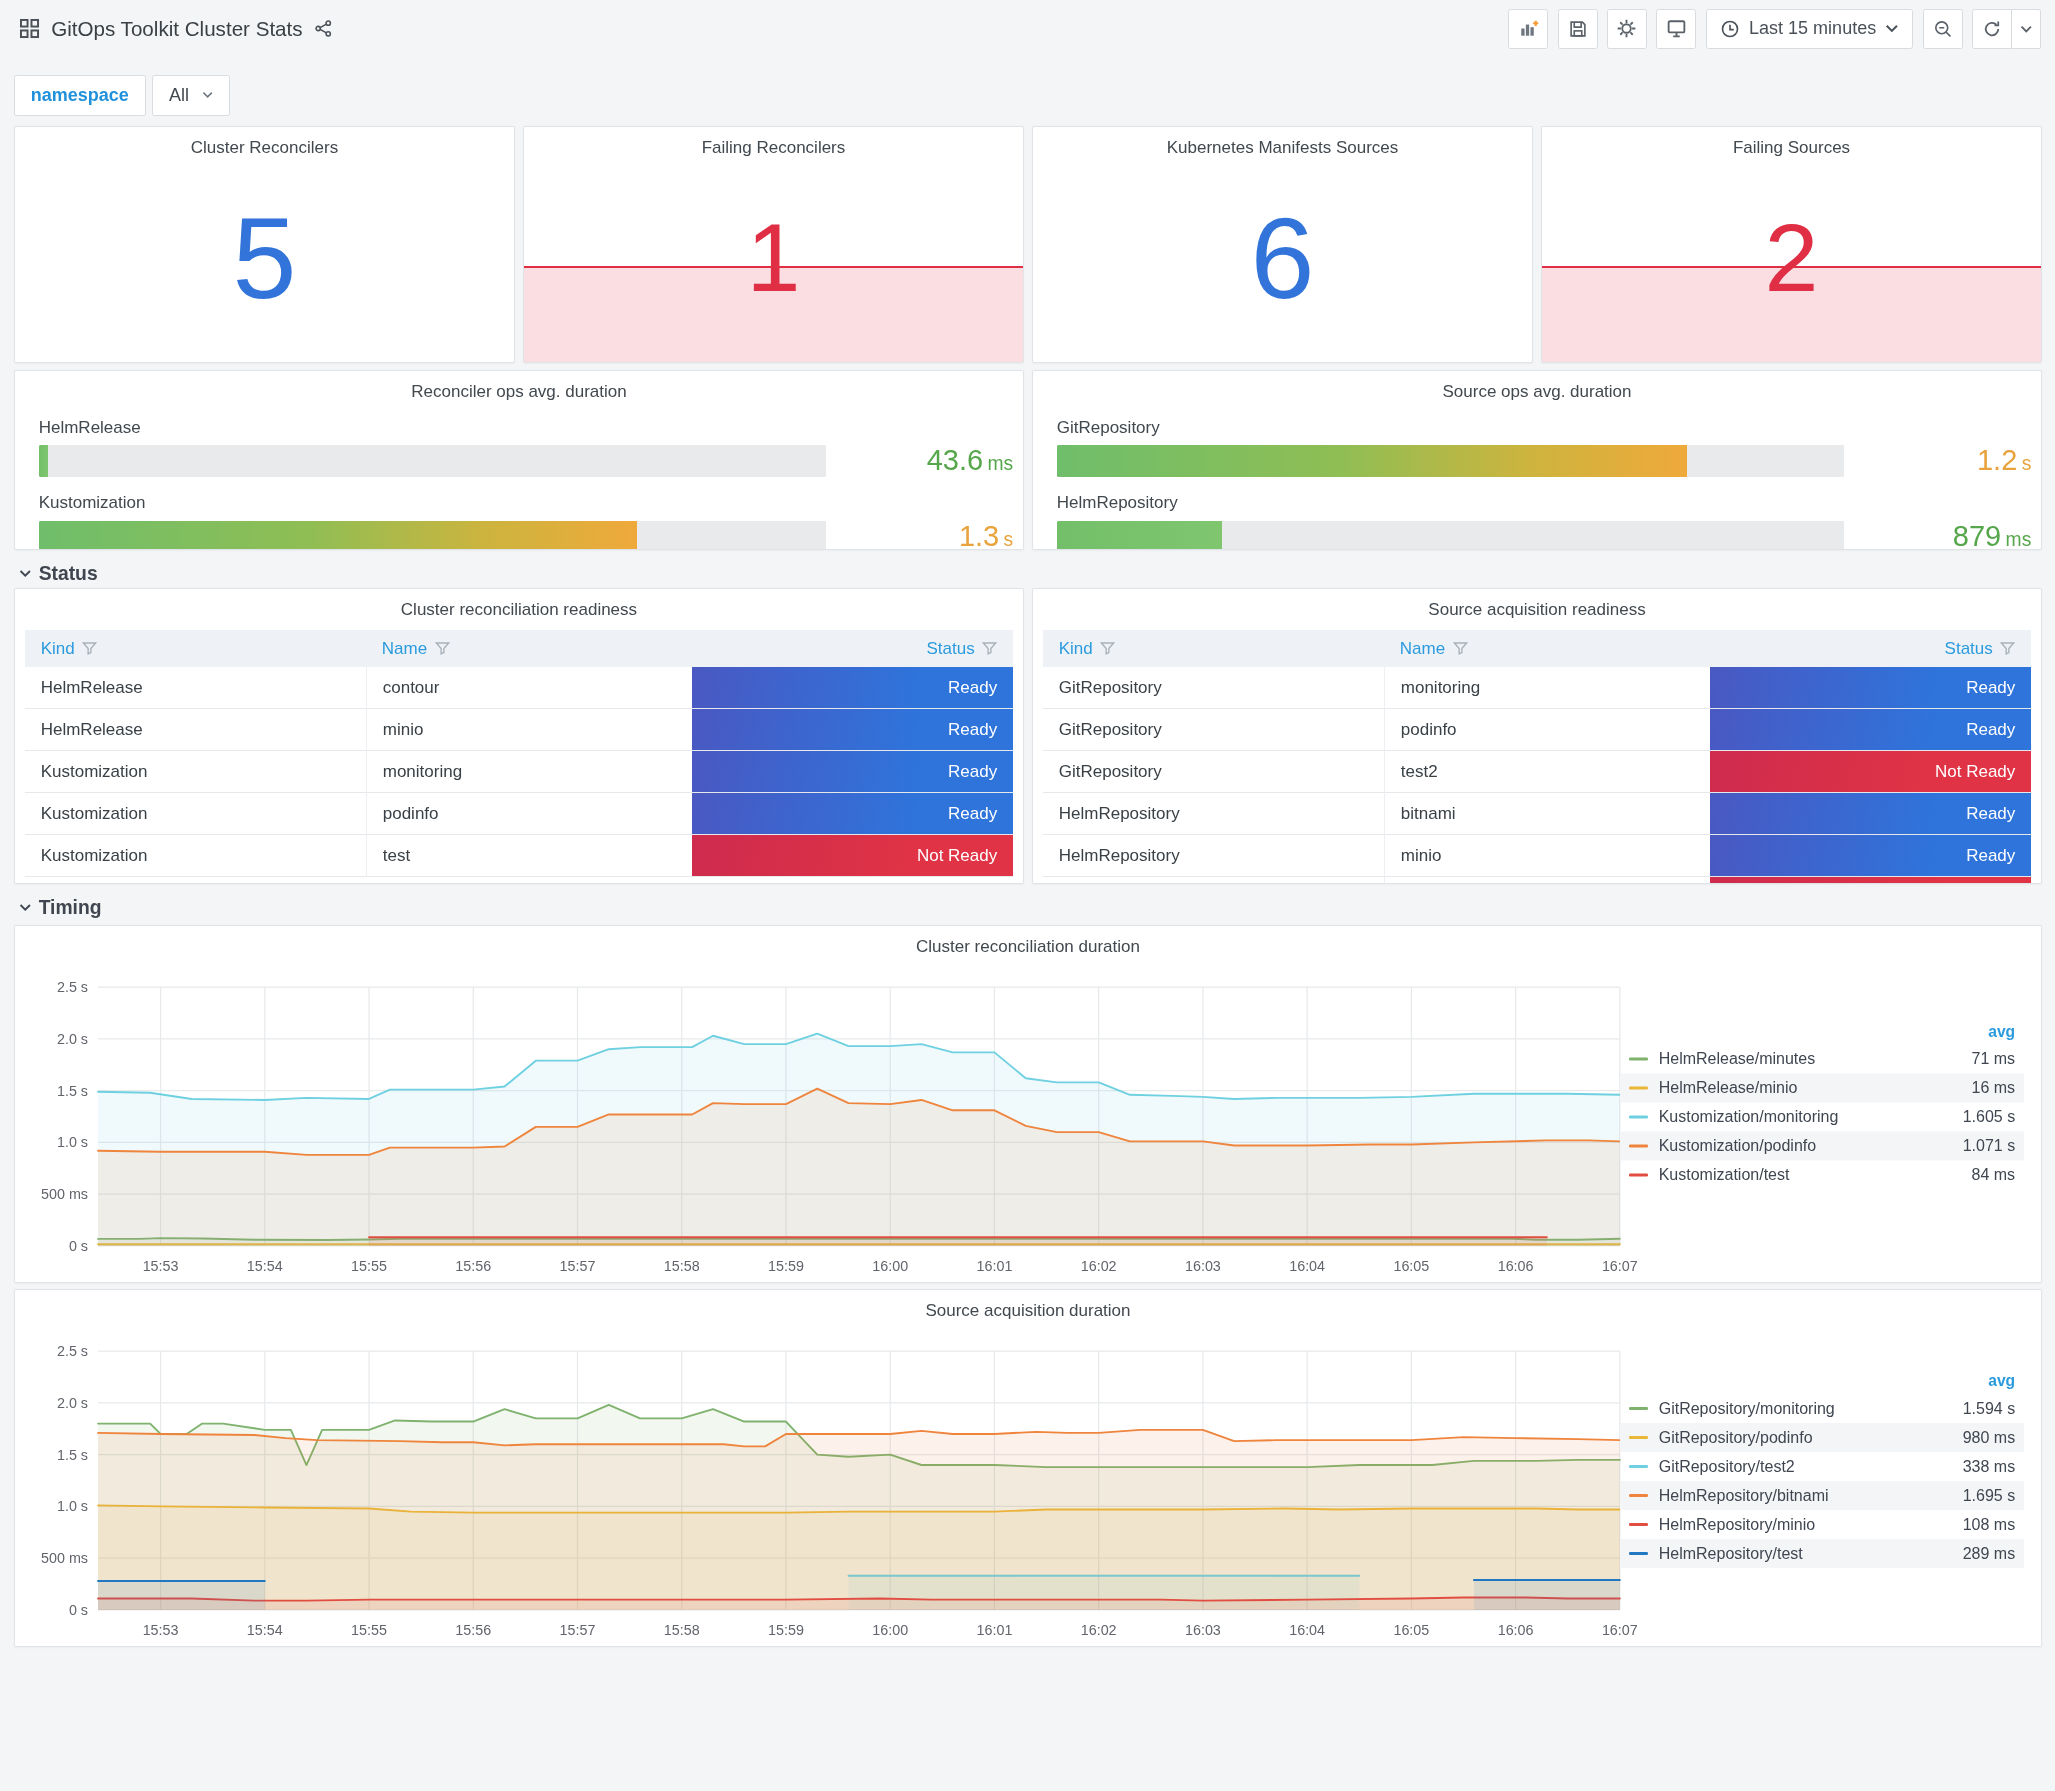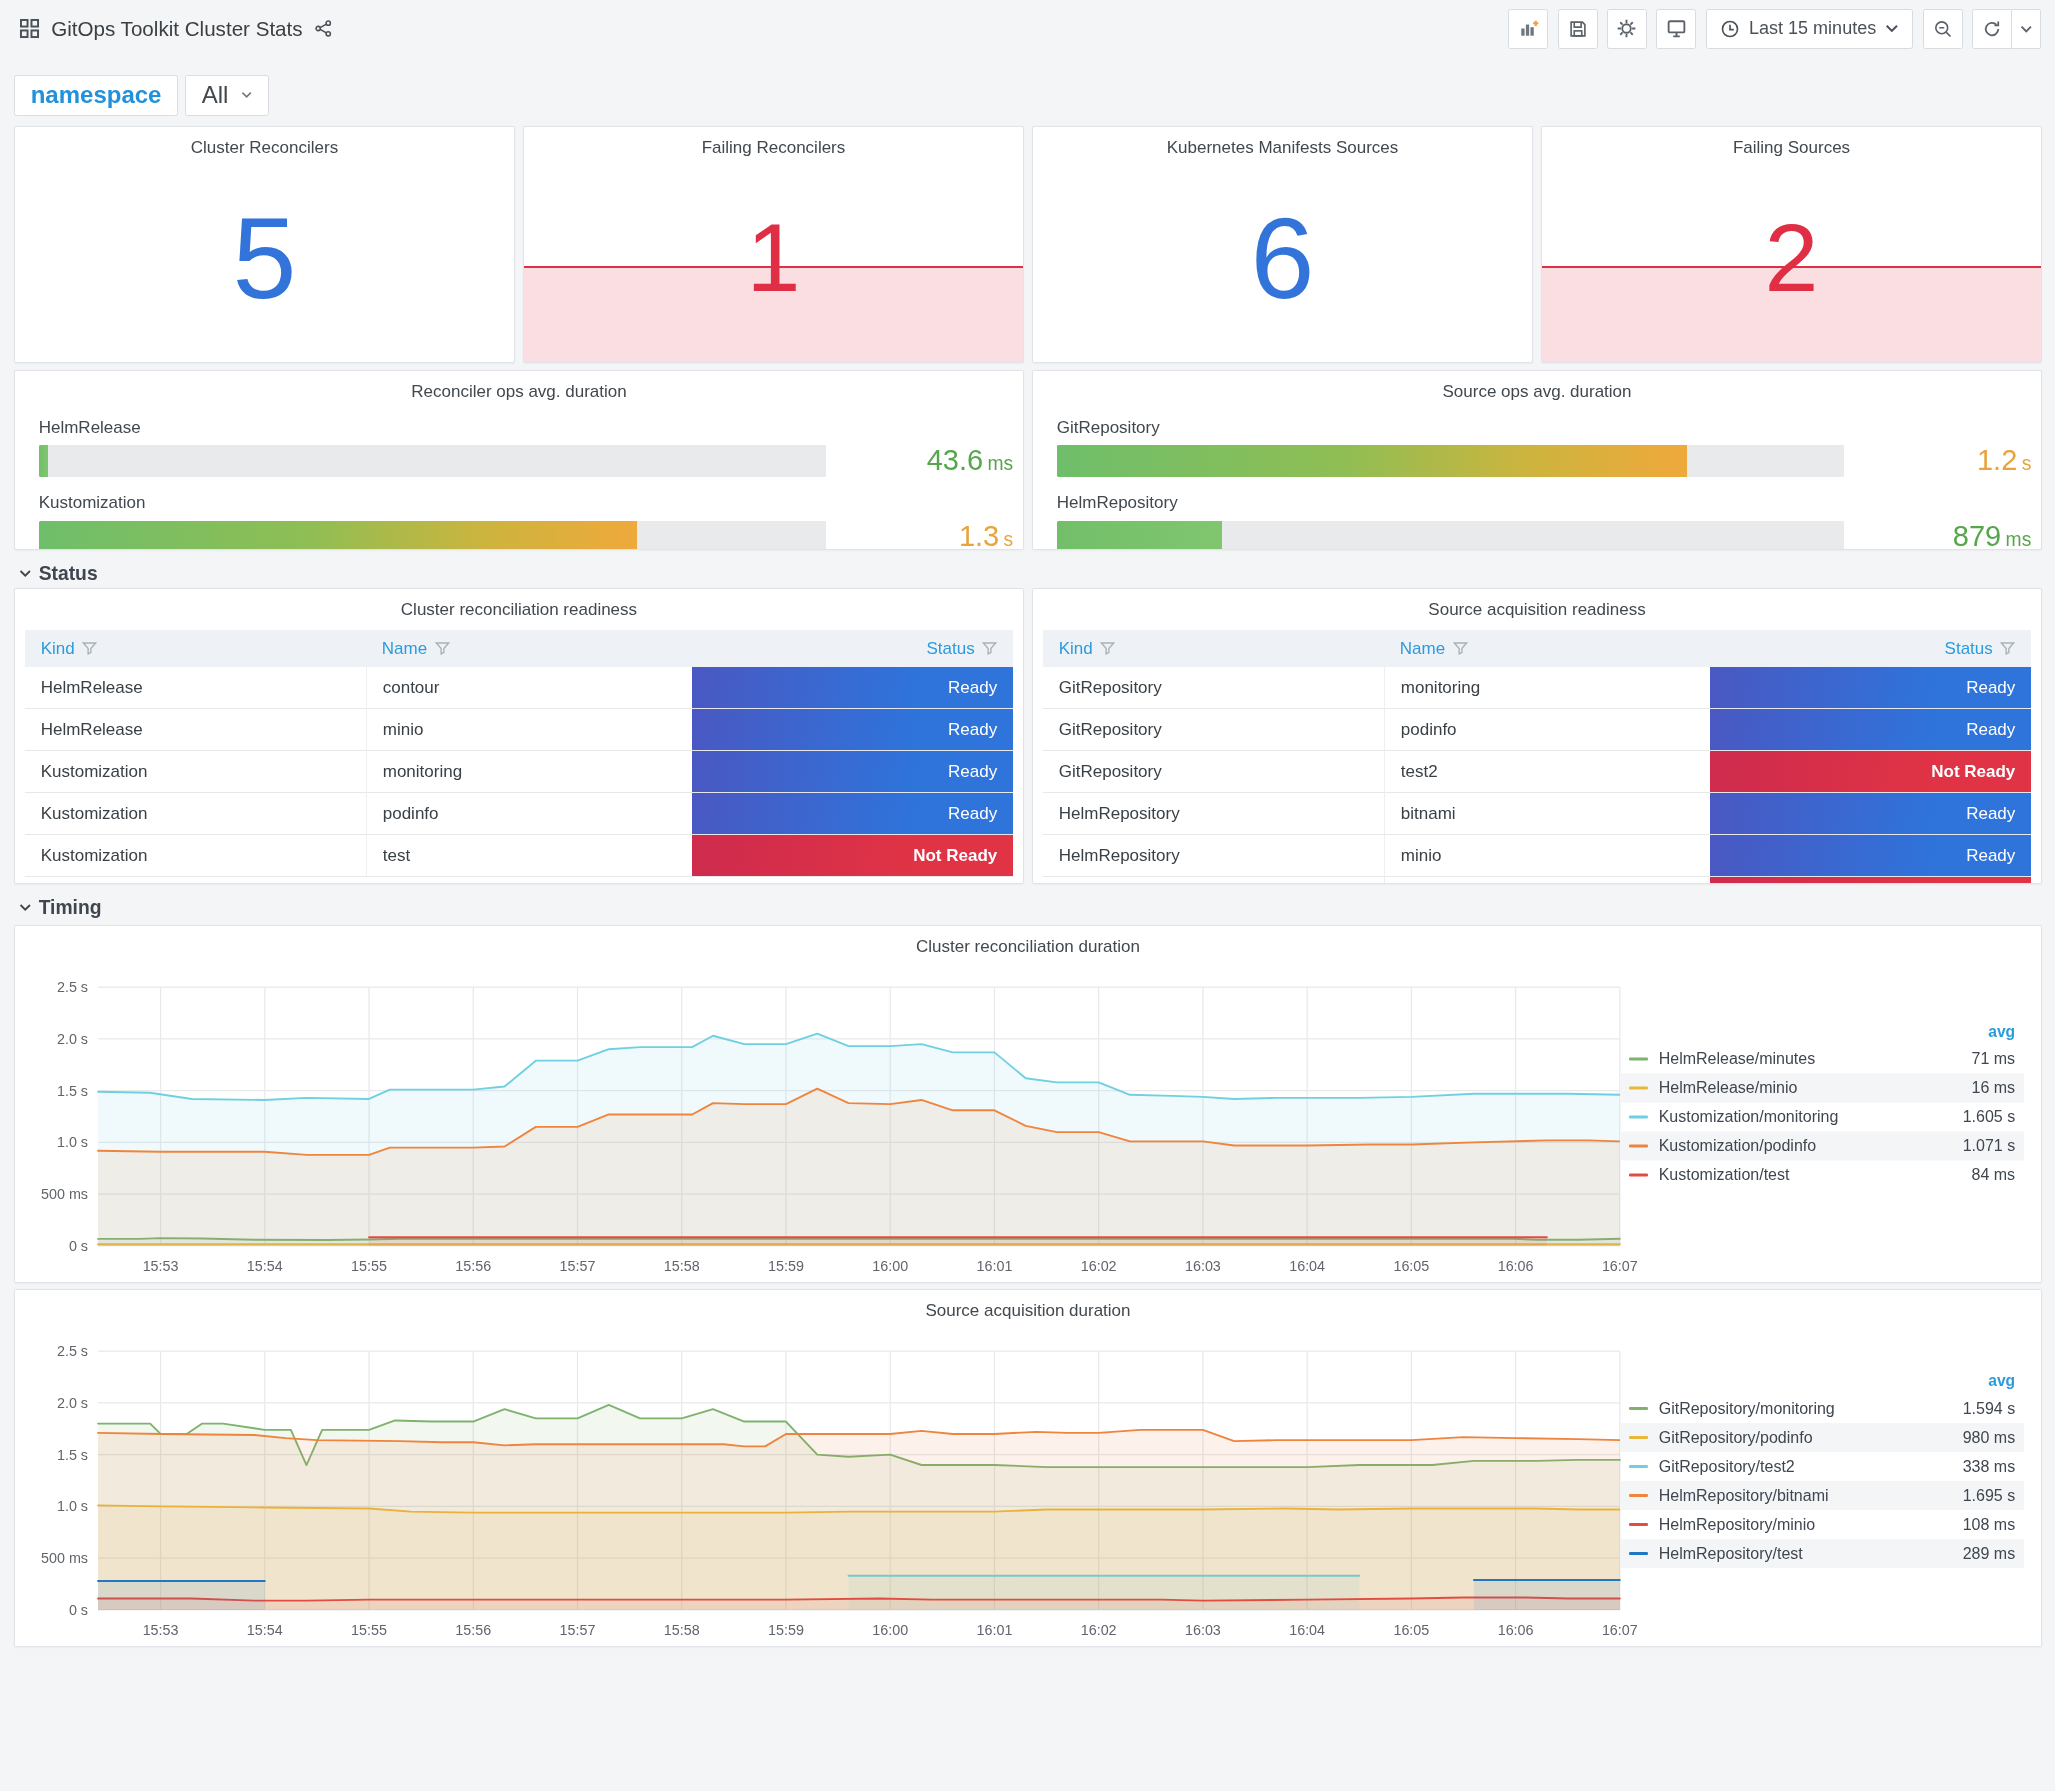--- a/index.html
+++ b/index.html
@@ -16,21 +16,21 @@
   .tbtn { height:40px; min-width:40px; background:#fff; border:1.2px solid #D8DCE0; border-radius:2.5px;
     display:flex; align-items:center; justify-content:center; color:#5A6168; cursor:pointer; }
   .tbtn.time { padding:0 13.7px; gap:8.7px; font-size:18px; color:#4A5158; font-weight:500; }
   .split { display:flex; }
   .split .tbtn:first-child { border-radius:2.5px 0 0 2.5px; }
   .split .tbtn:last-child { border-left:none; min-width:29px; border-radius:0 2.5px 2.5px 0; }
 
   
   #vars { display:flex; gap:6.2px; padding:17.5px 0 0 13.7px; }
   .var-pill { height:41px; background:#fff; border:1.2px solid #D9DCE1; border-radius:2.5px;
-    display:inline-flex; align-items:center; padding:0 16px; font-size:24px; }
+    display:inline-flex; align-items:center; padding:0 16px; font-size:18px; }
   .var-pill.label { color:#2191DB; font-weight:700; }
   .var-pill.value { color:#41484E; gap:13px; }
 
   
   #dash { padding:0 13.7px; }
   .row { display:grid; gap:7.5px; }
   .row-stats { grid-template-columns:repeat(4,1fr); height:237px; margin-top:10px; }
   .row-gauges { grid-template-columns:1fr 1fr; height:180px; margin-top:7.5px; }
   .row-tables { grid-template-columns:1fr 1fr; height:296px; margin-top:3.7px; }
   .panel { background:#fff; border:0.6px solid #E0E3E7; border-radius:1.9px; position:relative;
@@ -64,21 +64,21 @@
   .tbl { margin:10px 10px 8px; }
   .tbl-grid { display:grid; grid-template-columns:34.5% 33% 32.5%; }
   .th { background:#EEF2F6; height:37px; display:flex; align-items:center; gap:7.5px;
     padding-left:16px; color:#2B9BDE; font-size:17px; cursor:pointer; }
   .th.right { justify-content:flex-end; padding-right:16px; padding-left:0; }
   .td { height:42px; display:flex; align-items:center; padding-left:16px; font-size:17px;
     color:#3A4146; border-bottom:0.6px solid #E6E8EB; border-left:0.6px solid #EDEFF2; }
   .td.first { border-left:none; }
   .td.status { color:#fff; justify-content:flex-end; padding-right:16px; padding-left:0; border-left:none; }
   .td.status.ready { background:linear-gradient(100deg,#4A58C2 0%,#2E74DB 70%); }
-  .td.status.notready { background:linear-gradient(100deg,#CE2B4E 0%,#E03345 70%);font-weight:bold; }
+  .td.status.notready { background:linear-gradient(100deg,#CE2B4E 0%,#E03345 70%); }
 
   
   .chart-panel { height:358px; margin-top:6.2px; position:relative; }
   .chart-svg { position:absolute; left:0; top:0; }
   .legend { position:absolute; right:17.5px; top:50%; transform:translateY(-50%); width:404px; }
   .l-head { text-align:right; color:#2B9BDE; font-weight:700; font-size:15.6px;
     height:26px; line-height:26px; padding-right:8.7px; }
   .l-row { height:29px; display:flex; align-items:center; padding:0 8.7px; font-size:16px; cursor:pointer; }
   .l-row.shade { background:#F4F5F7; }
   .l-dash { width:19px; height:3.1px; border-radius:1.2px; margin-right:11.2px; flex:none; }

